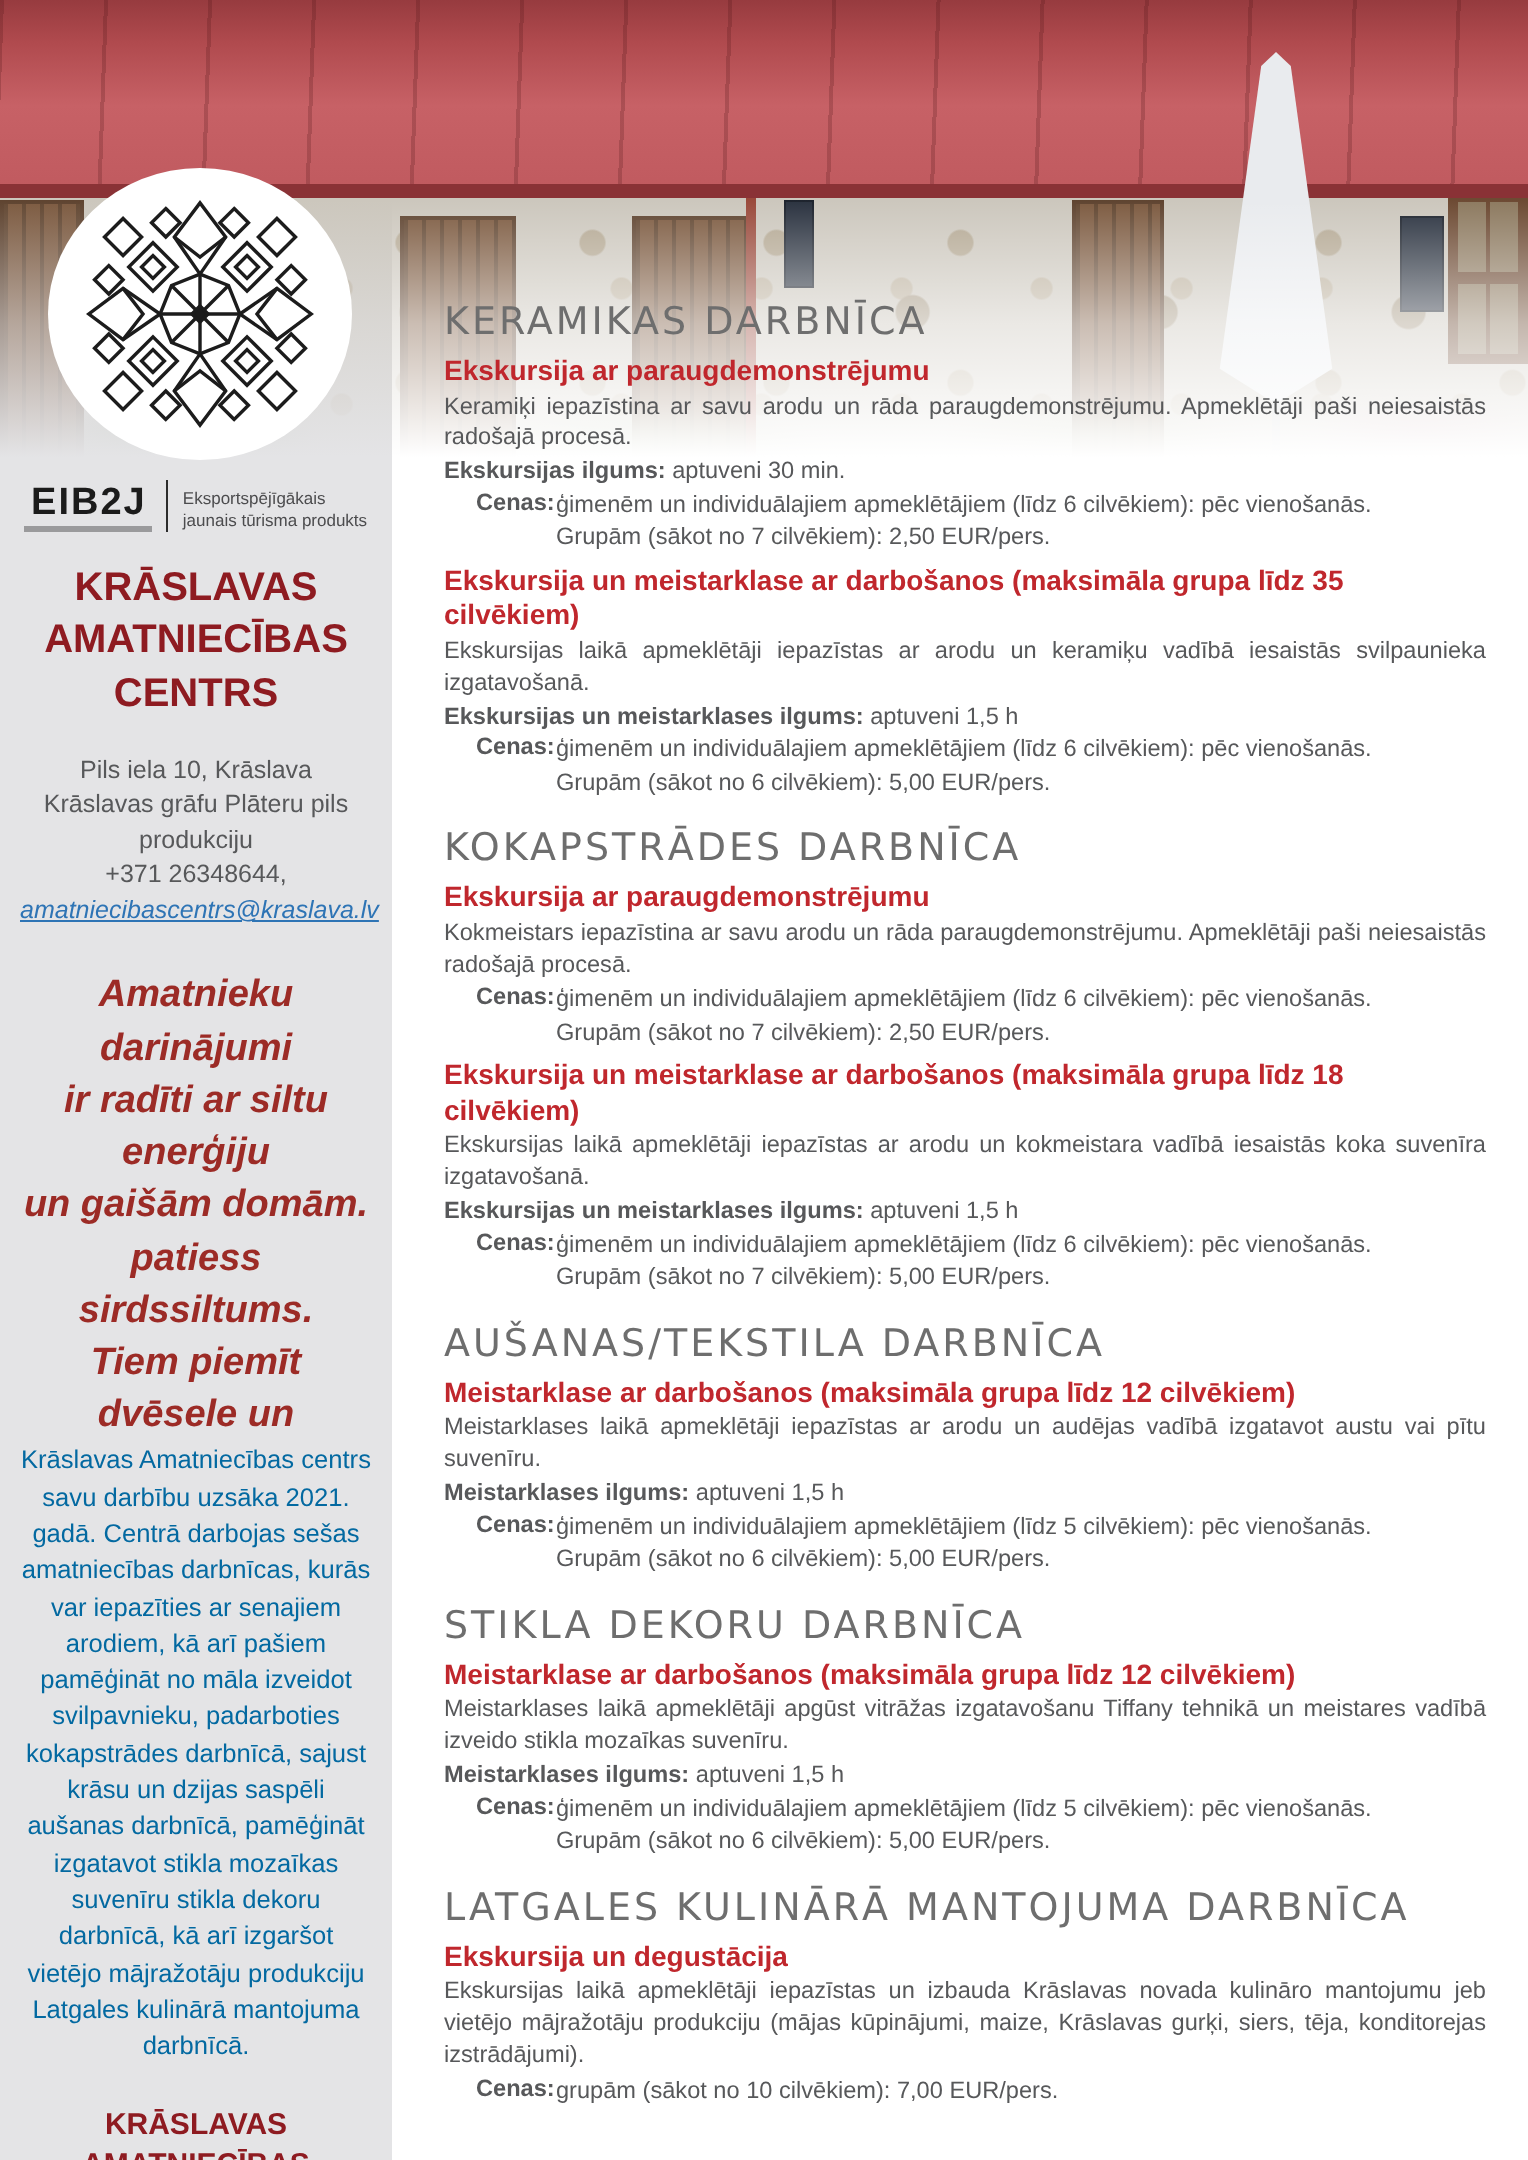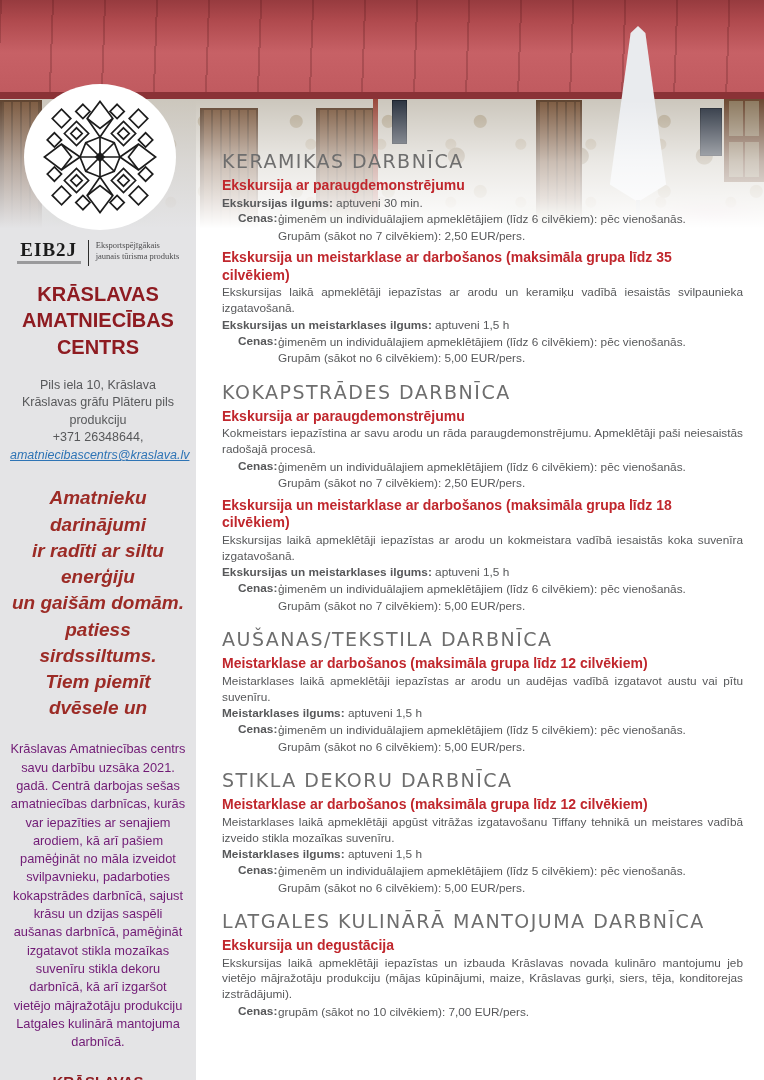--- a/index.html
+++ b/index.html
@@ -3,31 +3,31 @@
 <meta charset="utf-8">
 <style>
   html,body{margin:0;padding:0;background:#fff;}
   .page{position:relative;width:764px;height:1080px;background:#fff;overflow:hidden;
         font-family:"Liberation Sans",sans-serif;}
 
   
   .sidebar{position:absolute;left:0;top:0;bottom:0;width:196px;background:#e4e4e6;z-index:1;}
   .side-inner{position:absolute;top:240px;left:0;width:196px;padding:0 10px;box-sizing:border-box;
               text-align:center;z-index:4;}
-  .eib{display:flex;justify-content:center;align-items:flex-start;gap:7px;font-family:Liberation Serif, serif;}
+  .eib{display:flex;justify-content:center;align-items:flex-end;gap:7px;}
   .eib-markwrap{display:flex;flex-direction:column;align-items:center;}
   .eib-mark{font-weight:800;font-size:19px;letter-spacing:1px;color:#1b1b1b;line-height:1;}
   .eib-microline{width:64px;height:3px;background:#9a9a9c;margin-top:2px;}
   .eib-div{width:1px;height:26px;background:#2c2c2c;}
   .eib-tag{font-size:8.5px;color:#4c4c4e;text-align:left;line-height:1.3;}
   .side-title{margin-top:15px;color:#8e1b21;font-weight:700;font-size:20px;line-height:1.32;}
   .side-addr{margin-top:17px;color:#57585a;font-size:12.5px;line-height:1.38;}
   .side-email{color:#2e74b5;font-style:italic;text-decoration:underline;font-size:12.5px;display:inline-block;margin-top:1px;}
   .side-quote{margin-top:21px;color:#9c2b26;font-weight:700;font-style:italic;font-size:19px;line-height:1.38;}
-  .side-about{margin-top:19px;color:#701a75;font-size:12.8px;line-height:1.43;}
+  .side-about{color:#0369a1;font-size:12.8px;line-height:1.43;}
   .offers-head{margin-top:21px;color:#8e1b21;font-weight:700;font-size:15px;line-height:1.32;}
   .offers{margin:5px 0 0;padding:0 0 0 14px;list-style:none;text-align:left;
           color:#8a2e31;font-size:14.5px;line-height:1.32;}
   .offers li{position:relative;padding-left:13px;margin-bottom:3px;}
   .offers li::before{content:"•";position:absolute;left:0;color:#6f5a5a;}
 
   
   .photo{position:absolute;left:0;top:0;width:764px;height:238px;z-index:2;overflow:hidden;}
   .roof{position:absolute;left:0;top:0;width:764px;height:96px;
         background:linear-gradient(180deg,#973b3f 0%,#b04a4e 22%,#c76166 55%,#c05a5f 100%);}
@@ -185,20 +185,21 @@
     </ul>
 
   </div>
 
   <div class="main">
   <section class="wsection">
     <h2 class="stitle">KERAMIKAS DARBNĪCA</h2>
     <div class="blocks">
   <div class="block">
     <h3 class="sub">Ekskursija ar paraugdemonstrējumu</h3>
+    <p class="desc">Keramiķi iepazīstina ar savu arodu un rāda paraugdemonstrējumu. Apmeklētāji paši neiesaistās radošajā procesā.</p>
     <p class="meta"><span class="bold">Ekskursijas ilgums:</span> <span>aptuveni 30 min.</span></p>
     <div class="price-row">
       <span class="plabel">Cenas:</span>
       <div class="plines">
                 <div class="pline">ģimenēm un individuālajiem apmeklētājiem (līdz 6 cilvēkiem): pēc vienošanās.</div>
                 <div class="pline">Grupām (sākot no 7 cilvēkiem): 2,50 EUR/pers.</div>
               </div>
     </div>
   </div>
 

